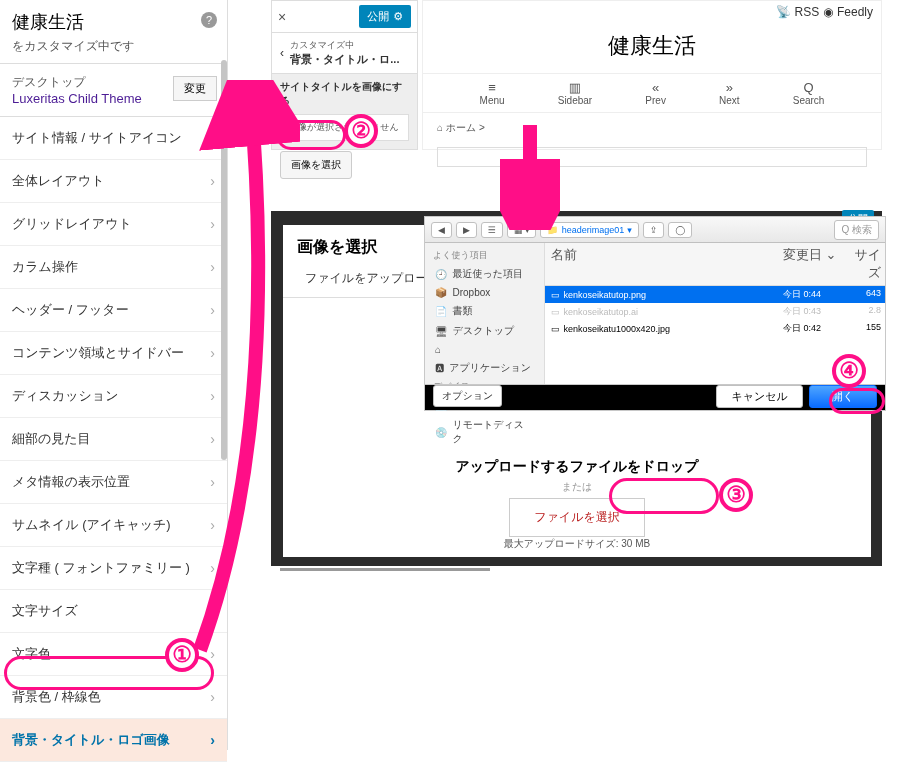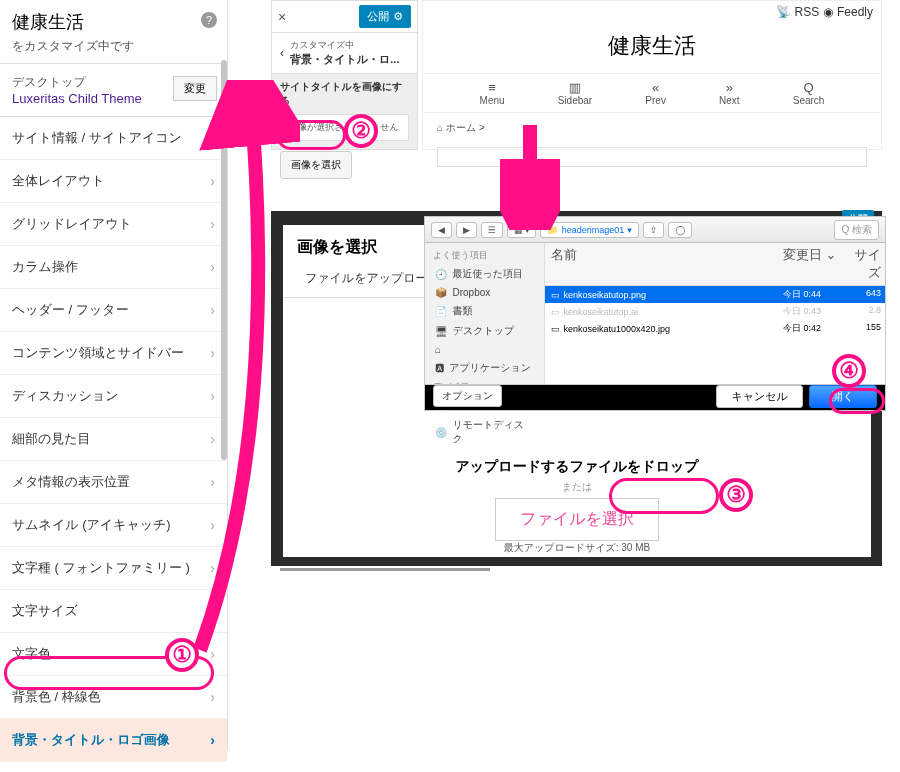--- a/index.html
+++ b/index.html
@@ -51,21 +51,21 @@
 .modal-top { position: absolute; right: 8px; top: 1px; color: #fff; font-size: 10px; }
 .modal-top .pub { background: #0085ba; padding: 3px 6px; border-radius: 2px; }
 .modal { position: absolute; left: 283px; top: 225px; width: 588px; height: 332px; background: #fff; }
 .md-head { font-size: 16px; font-weight: 600; padding: 12px 14px 4px; }
 .md-tabs { border-bottom: 1px solid #ddd; display: flex; gap: 0; padding: 0 14px; font-size: 12px; }
 .md-tab { padding: 8px 8px; color: #333; }
 .md-tab.active { border-bottom: 2px solid #0073aa; color: #0073aa; }
 .md-body { text-align: center; padding-top: 160px; }
 .md-drop { font-size: 14px; font-weight: 600; }
 .md-or { font-size: 10px; color: #999; margin: 4px 0; }
-.md-select-btn { display: inline-block; padding: 10px 24px; border: 1px solid #ccc; color: #ec4899; font-size: 16px; background: #fff; }
+.md-select-btn { display: inline-block; padding: 10px 24px; border: 1px solid #ccc; color: #b91c1c; font-size: 12px; background: #fff; }
 .md-max { font-size: 10px; color: #555; }
 
 
 .finder { position: absolute; left: 424px; top: 216px; width: 462px; height: 195px; background: #f2f2f2; border: 1px solid #c8c8c8; font-size: 10px; }
 .fn-toolbar { height: 26px; background: linear-gradient(#f8f8f8,#e8e8e8); border-bottom: 1px solid #c0c0c0; display: flex; align-items: center; padding: 0 6px; gap: 4px; }
 .fn-btn { border: 1px solid #c0c0c0; background: #fff; padding: 2px 6px; border-radius: 3px; font-size: 9px; color: #555; }
 .fn-folder { color: #0070f0; display: flex; align-items: center; gap: 3px; }
 .fn-search { margin-left: auto; border: 1px solid #c0c0c0; border-radius: 3px; padding: 2px 6px; background: #fff; color: #999; }
 .fn-body { display: flex; height: 144px; }
 .fn-side { width: 120px; background: #f2f2f2; border-right: 1px solid #ddd; padding: 4px 0; }

